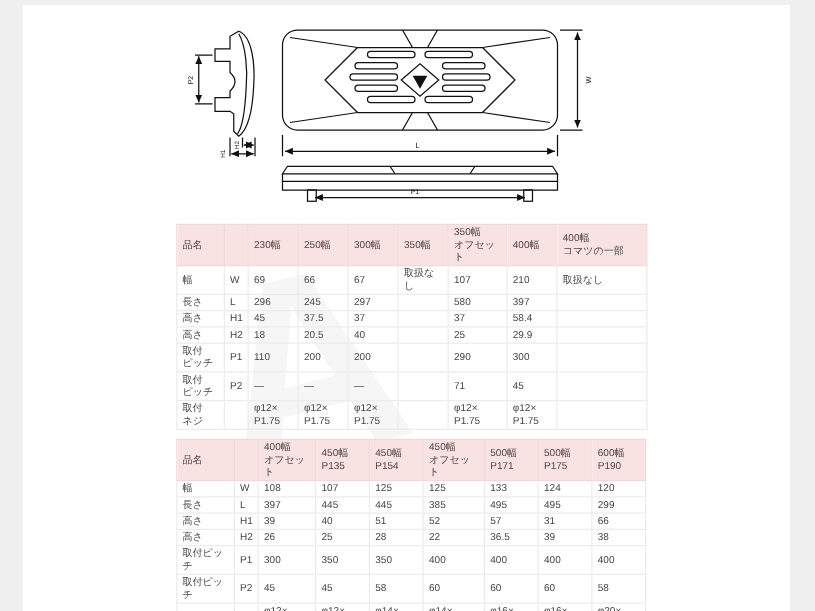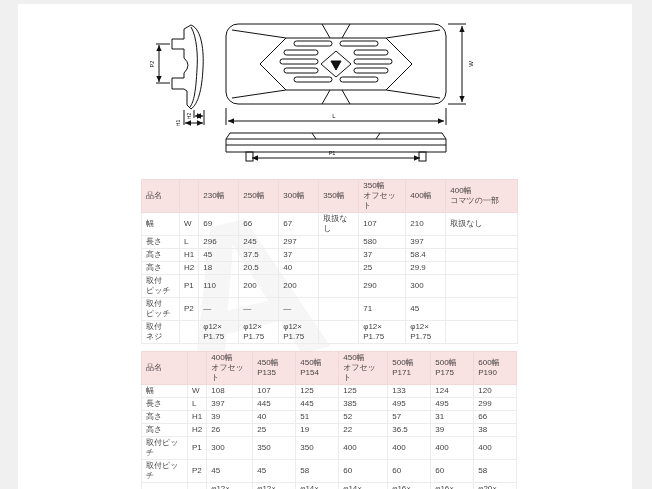--- a/index.html
+++ b/index.html
@@ -288,21 +288,21 @@
             <td>52</td>
             <td>57</td>
             <td>31</td>
             <td>66</td>
           </tr>
           <tr>
             <td>高さ</td>
             <td>H2</td>
             <td>26</td>
             <td>25</td>
-            <td>19</td>
+            <td>28</td>
             <td>22</td>
             <td>36.5</td>
             <td>39</td>
             <td>38</td>
           </tr>
           <tr>
             <td>取付ピッチ</td>
             <td>P1</td>
             <td>300</td>
             <td>350</td>

